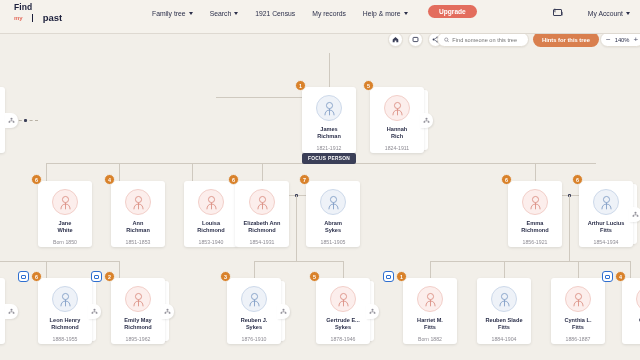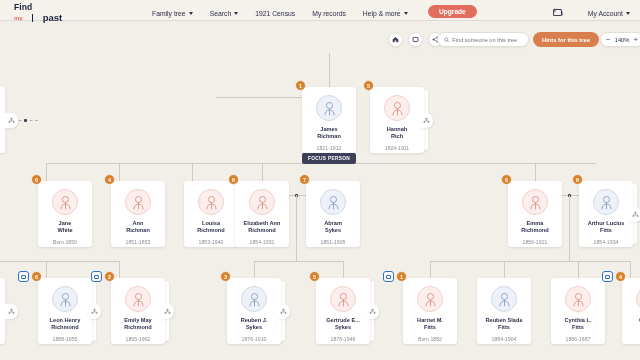--- a/index.html
+++ b/index.html
@@ -6,21 +6,21 @@
   html, body { width:640px; height:360px; overflow:hidden; }
   body {
     font-family: "Liberation Sans", sans-serif;
     background: #f2efe9;
     color: #2b2f4a;
     -webkit-font-smoothing: antialiased;
   }
 
   
   .topnav {
-    position:absolute; top:0; left:0; width:640px; height:21px;
+    position:absolute; top:0; left:0; width:640px; height:34px;
     background:#f5f2ec;
     border-bottom:1px solid #ded9d1;
     display:flex; align-items:center;
     z-index:50;
   }
   .logo { position:absolute; left:14px; top:3px; line-height:1; }
   .logo .l1 { font-size:8.5px; font-weight:bold; color:#1b1f3b; letter-spacing:.1px; display:block; }
   .logo .l2 { font-size:9.5px; font-weight:bold; color:#1b1f3b; display:flex; align-items:flex-end; gap:9px; margin-top:1px;}
   .logo .squig { color:#e36d5d; font-size:6px; font-weight:bold; position:relative; top:-1px;}
   .logo .bar { display:inline-block; width:1px; height:8px; background:#1b1f3b; margin:0 1px 0 0;}

